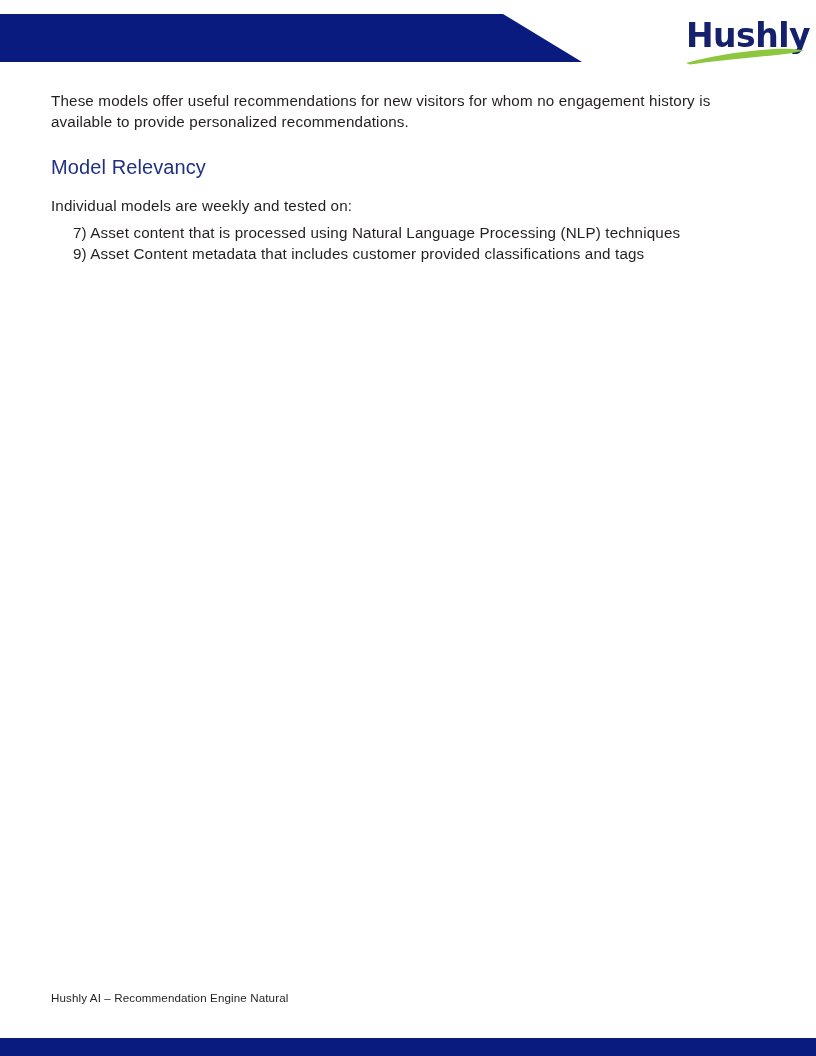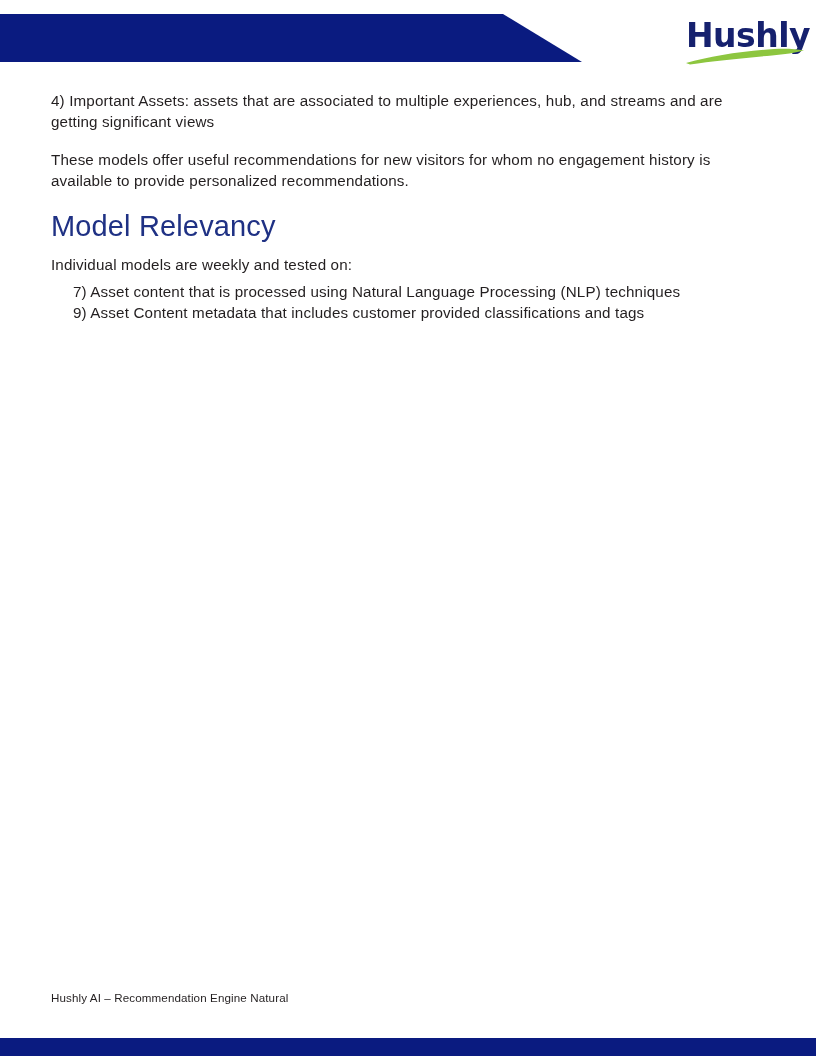--- a/index.html
+++ b/index.html
@@ -70,21 +70,21 @@
     font-size: 15.2px;
     line-height: 21px;
     color: #231F20;
     margin: 0 0 17px 0;
     letter-spacing: 0.01em;
   }
   .para-tight {
     margin-bottom: 6px;
   }
   .section-heading {
-    font-size: 29px;
+    font-size: 20px;
     line-height: 28px;
     color: #1F3184;
     font-weight: normal;
     margin: 21px 0 14px 0;
     letter-spacing: 0.005em;
   }
   .numbered-list {
     list-style: none;
     margin: 0 0 19px 0;
     padding: 0 0 0 22px;
@@ -125,21 +125,20 @@
   <div class="brand-logo">
     <div class="brand-wordmark">Hushly</div>
     <svg class="brand-swoosh" viewBox="0 0 122 18">
       <path d="M2 15 C 26 8, 58 3, 90 1 C 102 0.4, 112 1, 120 2.4 C 112 4.6, 100 6.2, 88 7.4 C 58 10.2, 28 13, 6 16.6 Z" fill="#8DC63F"></path>
     </svg>
   </div>
 </div>
 
 <div class="doc-body">
 
-  <p class="para">4) Important Assets: assets that are associated to multiple experiences, hub, and streams and are getting significant views</p>
 
   <p class="para">These models offer useful recommendations for new visitors for whom no engagement history is available to provide personalized recommendations.</p>
 
   <h2 class="section-heading">Model Relevancy</h2>
 
   <p class="para para-tight">Individual models are weekly and tested on:</p>
 
   <ul class="numbered-list">
     <li>7) Asset content that is processed using Natural Language Processing (NLP) techniques</li>
     <li>9) Asset Content metadata that includes customer provided classifications and tags</li>

